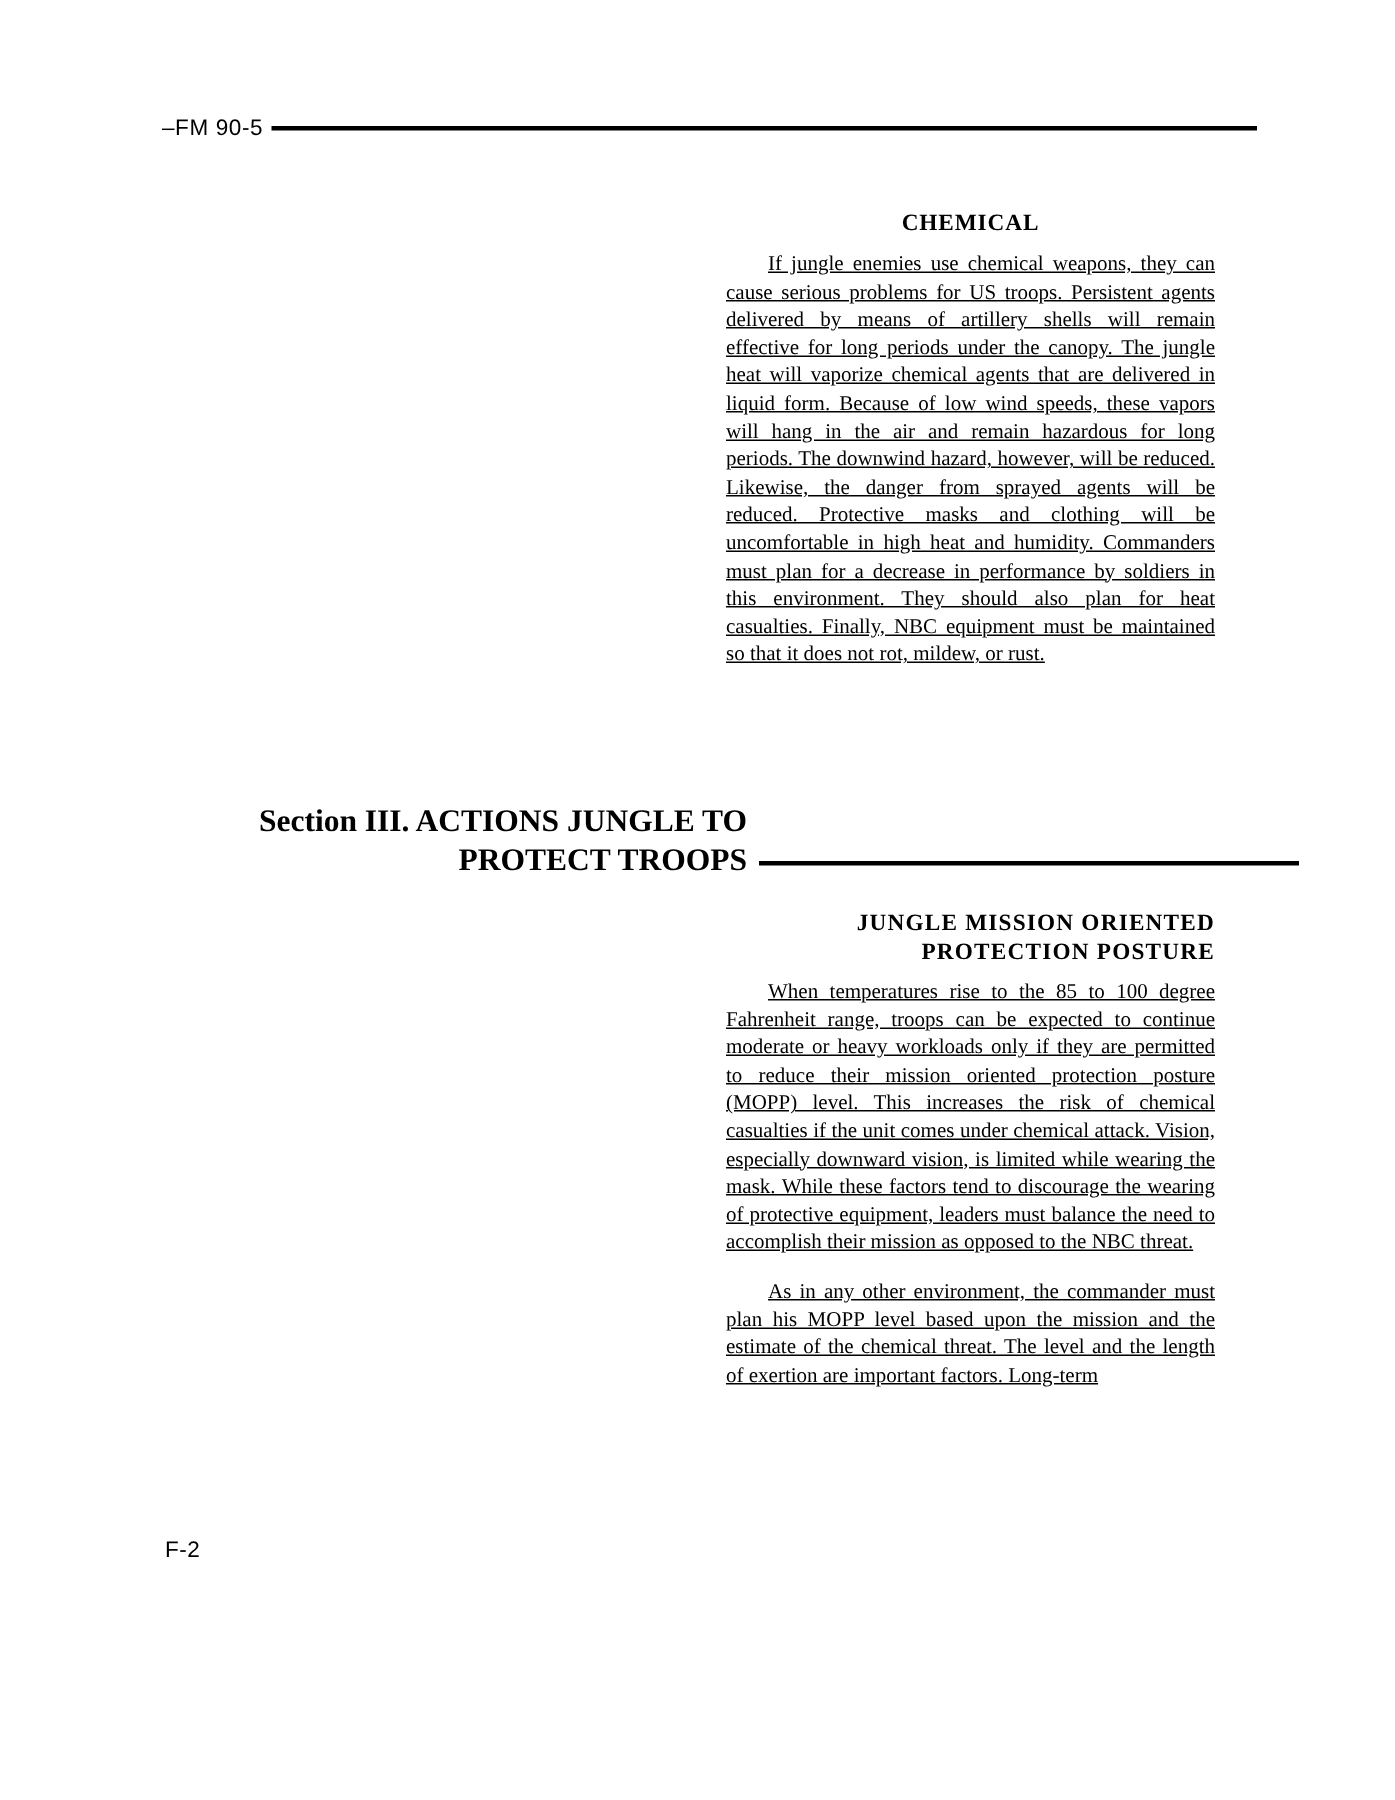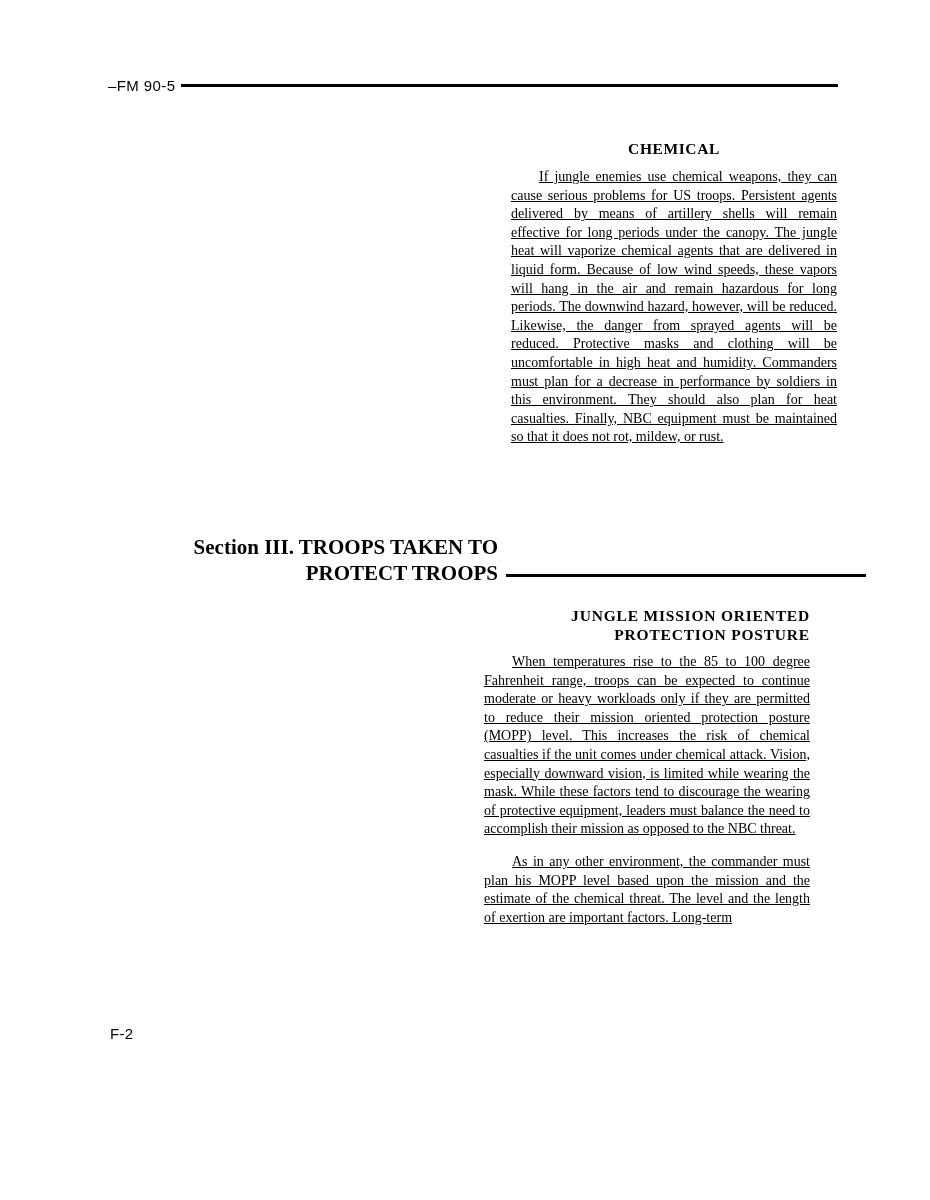--- a/index.html
+++ b/index.html
@@ -48,21 +48,20 @@
     background: #000000;
     margin-top: 1px;
   }
 
   
   .col-right {
     position: absolute;
     left: 484px;
     width: 326px;
     top: 140px;
-    margin-left: 27px;
   }
 
   .section-heading {
     text-align: center;
     font-weight: bold;
     font-size: 15.5px;
     letter-spacing: 0.6px;
     margin: 0 0 10px 0;
   }
 
@@ -144,21 +143,21 @@
     <span class="header-rule"></span>
   </div>
 
   <div class="col-right">
     <h2 class="section-heading">CHEMICAL</h2>
     <p class="body-par">If jungle enemies use chemical weapons, they can cause serious problems for US troops. Persistent agents delivered by means of artillery shells will remain effective for long periods under the canopy. The jungle heat will vaporize chemical agents that are delivered in liquid form. Because of low wind speeds, these vapors will hang in the air and remain hazardous for long periods. The downwind hazard, however, will be reduced. Likewise, the danger from sprayed agents will be reduced. Protective masks and clothing will be uncomfortable in high heat and humidity. Commanders must plan for a decrease in performance by soldiers in this environment. They should also plan for heat casualties. Finally, NBC equipment must be maintained so that it does not rot, mildew, or rust.</p>
   </div>
 
   <div class="section-iii">
     <div class="section-iii-inner">
-      <div class="section-iii-title">Section III. TROOPS TAKEN TO
+      <div class="section-iii-title">Section III. ACTIONS JUNGLE TO
 PROTECT TROOPS</div>
       <div class="section-iii-rule"></div>
     </div>
   </div>
 
   <div class="col-right-2">
     <h2 class="sub-heading">JUNGLE  MISSION  ORIENTED
 PROTECTION  POSTURE</h2>
     <p class="body-par">When temperatures rise to the 85 to 100 degree Fahrenheit range, troops can be expected to continue moderate or heavy workloads only if they are permitted to reduce their mission oriented protection posture (MOPP) level. This increases the risk of chemical casualties if the unit comes under chemical attack. Vision, especially downward vision, is limited while wearing the mask. While these factors tend to discourage the wearing of protective equipment, leaders must balance the need to accomplish their mission as opposed to the NBC threat.</p>
     <div class="gap"></div>

